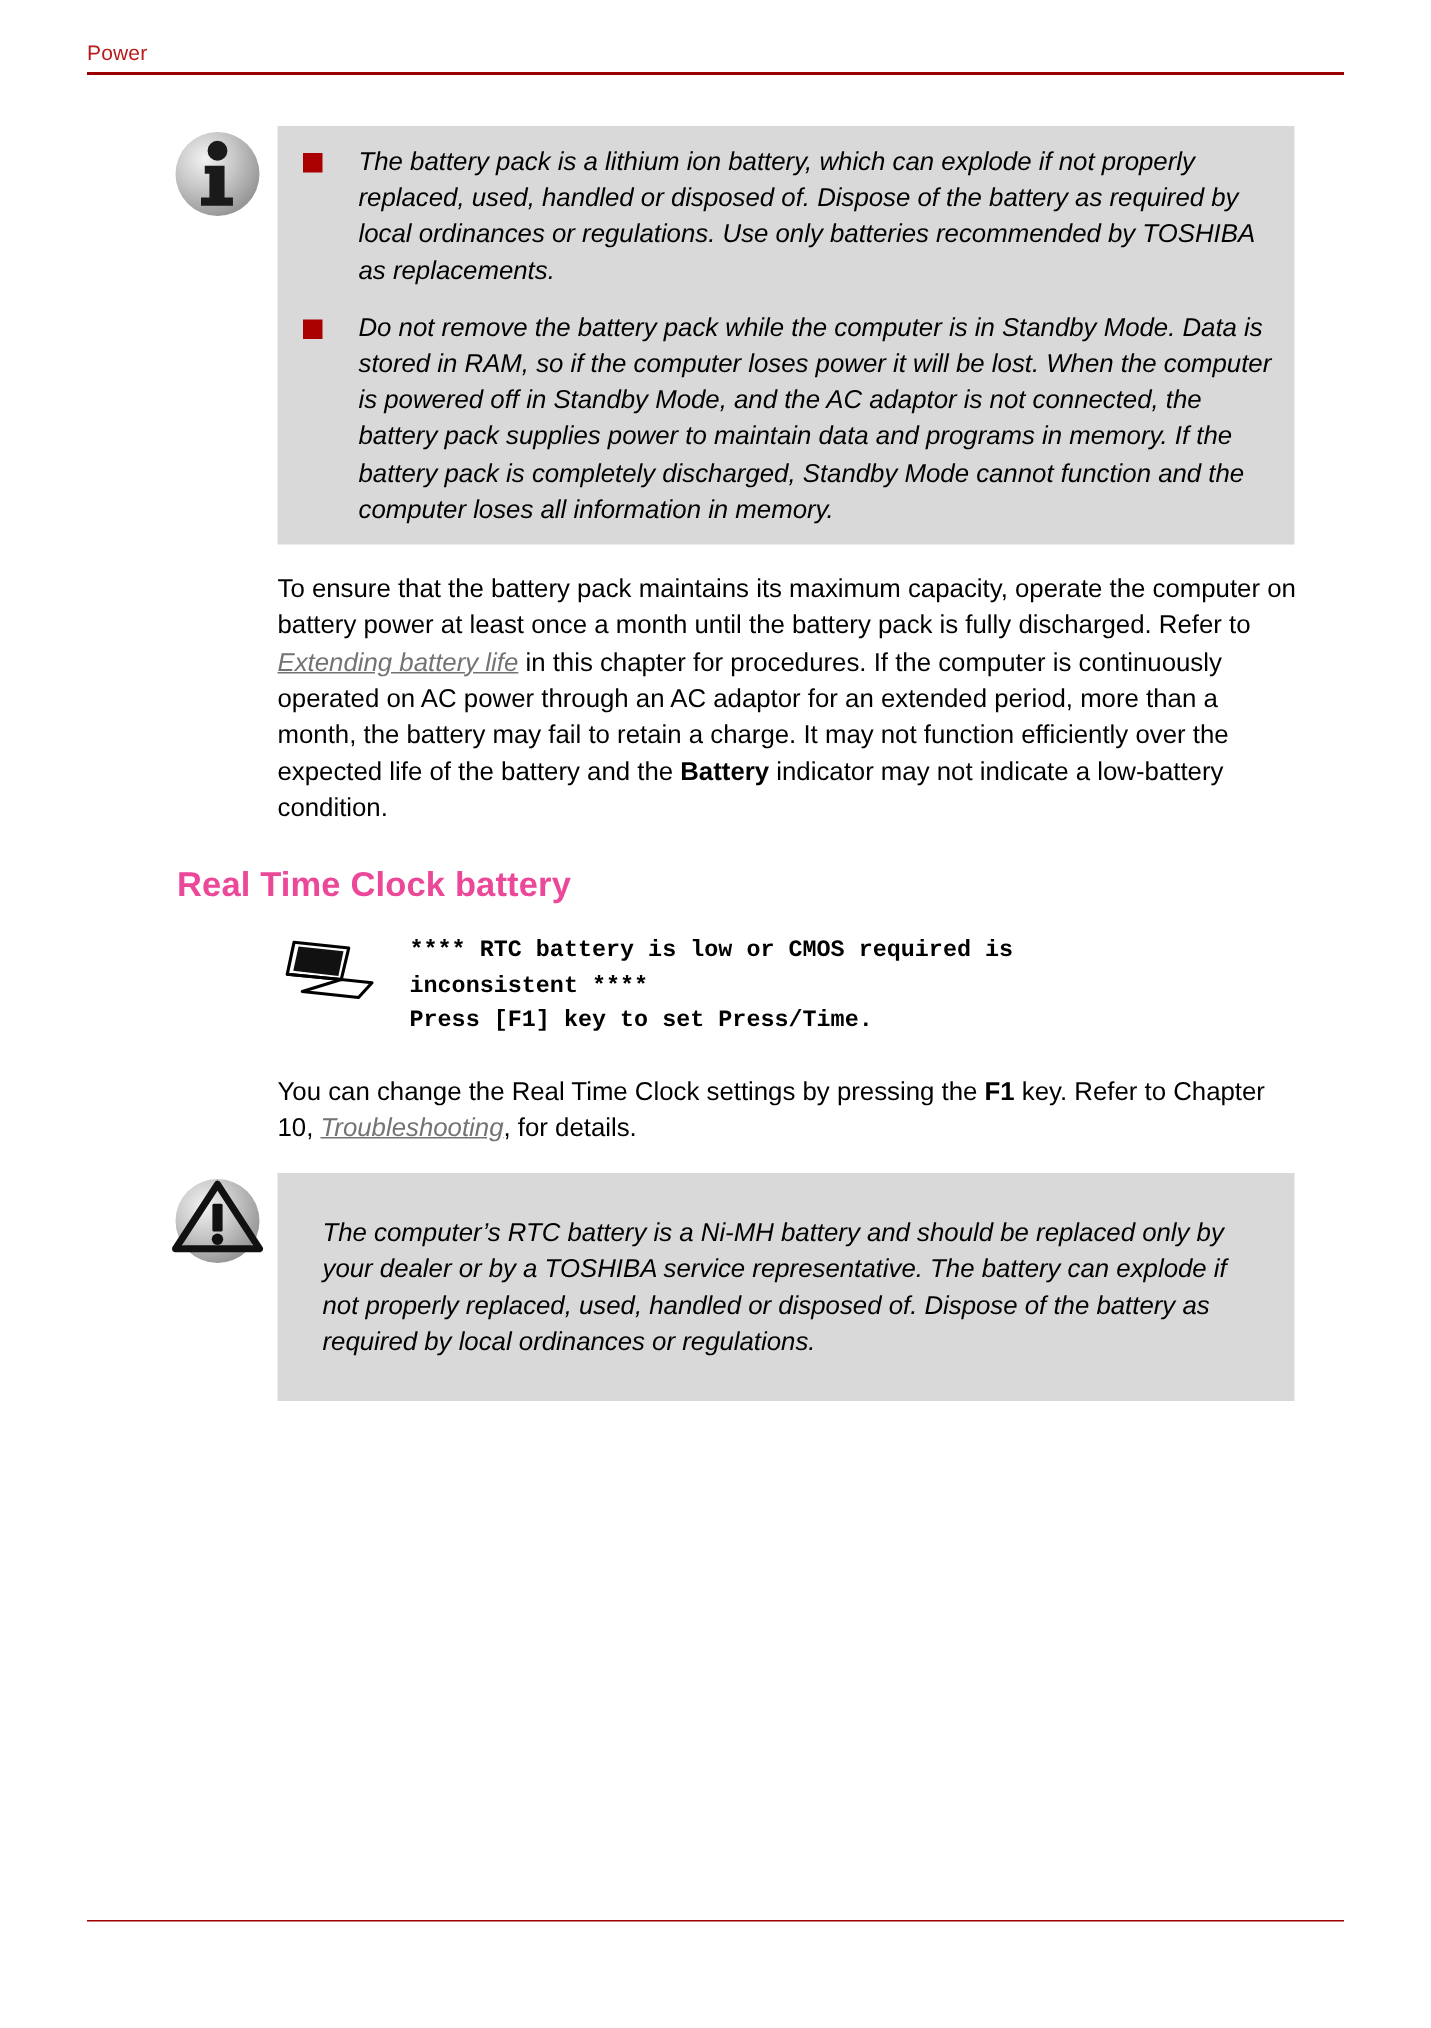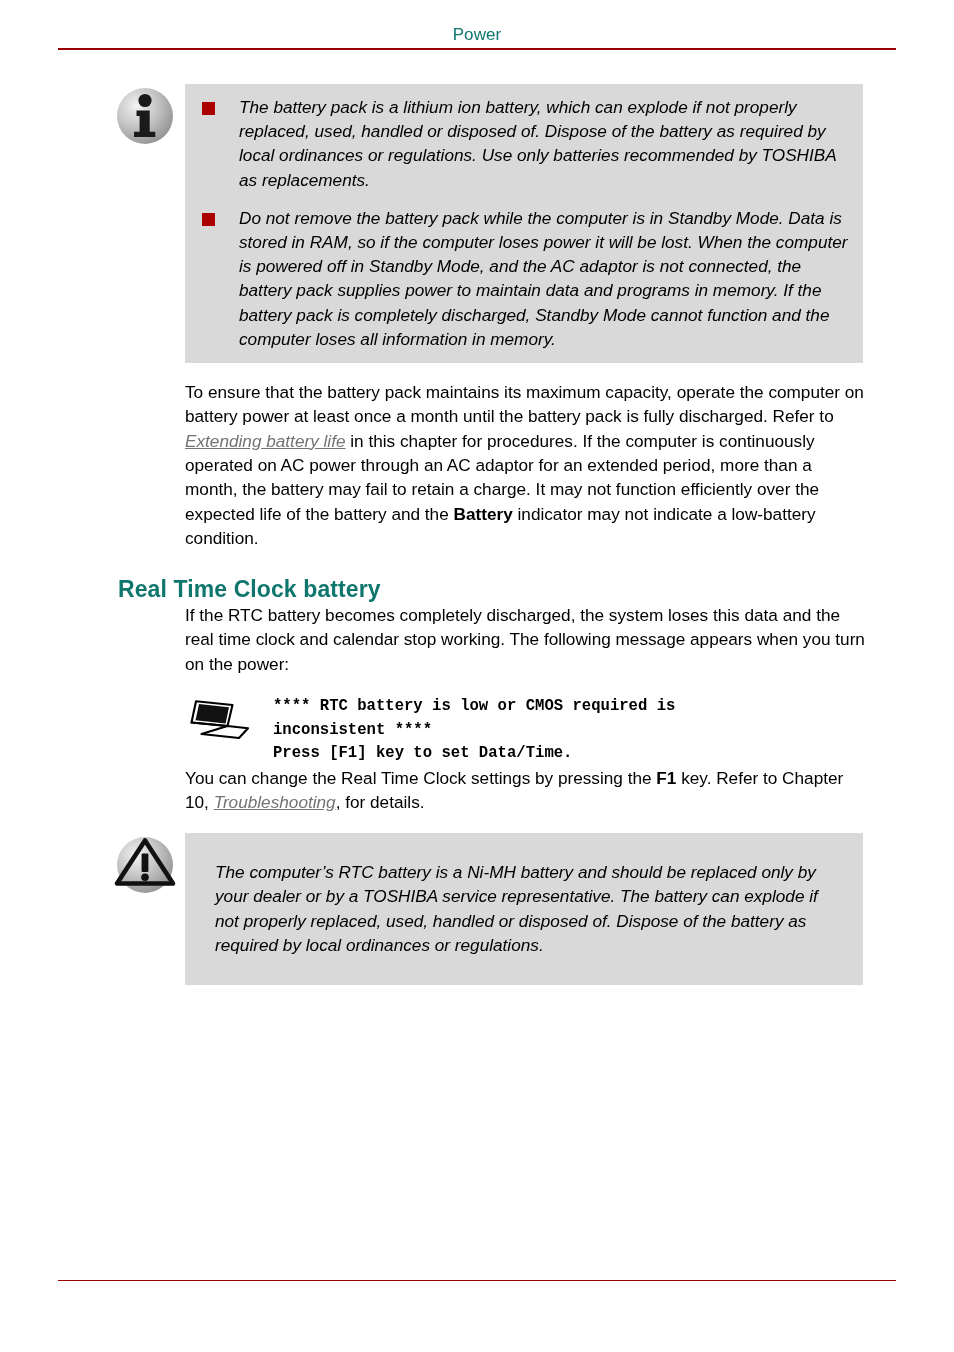--- a/index.html
+++ b/index.html
@@ -25,25 +25,24 @@
   }
 
   
   .header {
     position: absolute;
     left: 58px;
     top: 26px;
     width: 838px;
   }
   .header-title {
-    font-size: 17px;
-    color: #0f766e;
+    font-size: 14px;
+    color: #b91c1c;
     letter-spacing: 0.1px;
     line-height: 18px;
-    text-align: center;
   }
   .header-rule {
     margin-top: 4px;
     border-top: 2.2px solid #9b0000;
     width: 838px;
   }
 
   
   .footer {
     position: absolute;
@@ -134,21 +133,21 @@
     color: #737373;
     font-style: italic;
   }
   .bold { font-weight: bold; }
 
   
   .section-heading {
     margin: 0 0 0 118px;
     font-size: 23px;
     font-weight: bold;
-    color: #0f766e;
+    color: #ec4899;
     letter-spacing: 0.1px;
     line-height: 28px;
   }
 
   
   .msgblock {
     position: relative;
   }
   .msg-icon {
     position: absolute;
@@ -205,39 +204,38 @@
             <span>Do not remove the battery pack while the computer is in Standby Mode. Data is stored in RAM, so if the computer loses power it will be lost. When the computer is powered off in Standby Mode, and the AC adaptor is not connected, the battery pack supplies power to maintain data and programs in memory. If the battery pack is completely discharged, Standby Mode cannot function and the computer loses all information in memory.</span>
           </li>
         </ul>
       </div>
     </div>
 
     <p class="para" style="margin-top:17px;"><span>To ensure that the battery pack maintains its maximum capacity, operate the computer on battery power at least once a month until the battery pack is fully discharged. Refer to </span><a class="link" href="#">Extending battery life</a><span> in this chapter for procedures. If the computer is continuously operated on AC power through an AC adaptor for an extended period, more than a month, the battery may fail to retain a charge. It may not function efficiently over the expected life of the battery and the </span><span class="bold">Battery</span><span> indicator may not indicate a low-battery condition.</span></p>
 
     <h2 class="section-heading" style="margin-top:25px;">Real Time Clock battery</h2>
 
-    <p class="para">If the RTC battery becomes completely discharged, the system loses this data and the real time clock and calendar stop working. The following message appears when you turn on the power:</p>
 
     <div class="msgblock" style="margin-top:19px;">
       <span class="msg-icon">
         <svg width="68" height="44" viewBox="0 0 68 44" aria-hidden="true">
           <g fill="none" stroke="#000000" stroke-width="2.1" stroke-linejoin="round" stroke-linecap="round">
             <path d="M5.5 25.5 L10.0 4.2 L46.5 8.0 L41.5 29.0 Z" fill="#ffffff"></path>
             <path d="M9.5 23.2 L13.0 7.0 L43.0 10.2 L39.6 26.6 Z" fill="#111111" stroke="none"></path>
             <path d="M41.5 29.0 L62.0 31.2 L53.0 41.0 L15.5 37.0 Z" fill="#ffffff"></path>
             <path d="M5.5 25.5 L41.5 29.0"></path>
           </g>
         </svg>
       </span>
       <div class="msg-text"><span>**** RTC battery is low or CMOS required is</span>
 <span>inconsistent ****</span>
-<span>Press [F1] key to set Data/Time.</span></div>
+<span>Press [F1] key to set Press/Time.</span></div>
     </div>
 
-    <p class="para" style=""><span>You can change the Real Time Clock settings by pressing the </span><span class="bold">F1</span><span> key. Refer to Chapter 10, </span><a class="link" href="#">Troubleshooting</a><span>, for details.</span></p>
+    <p class="para" style="margin-top:22px;"><span>You can change the Real Time Clock settings by pressing the </span><span class="bold">F1</span><span> key. Refer to Chapter 10, </span><a class="link" href="#">Troubleshooting</a><span>, for details.</span></p>
 
     <div class="callout" style="margin-top:19px;">
       <span class="callout-icon">
         <svg width="64" height="64" viewBox="0 0 64 64" aria-hidden="true">
           <defs>
             <radialGradient id="warnGrad" cx="35%" cy="32%" r="78%">
               <stop offset="0%" stop-color="#f2f2f2"></stop>
               <stop offset="45%" stop-color="#c8c8c8"></stop>
               <stop offset="100%" stop-color="#8d8d8d"></stop>
             </radialGradient>

